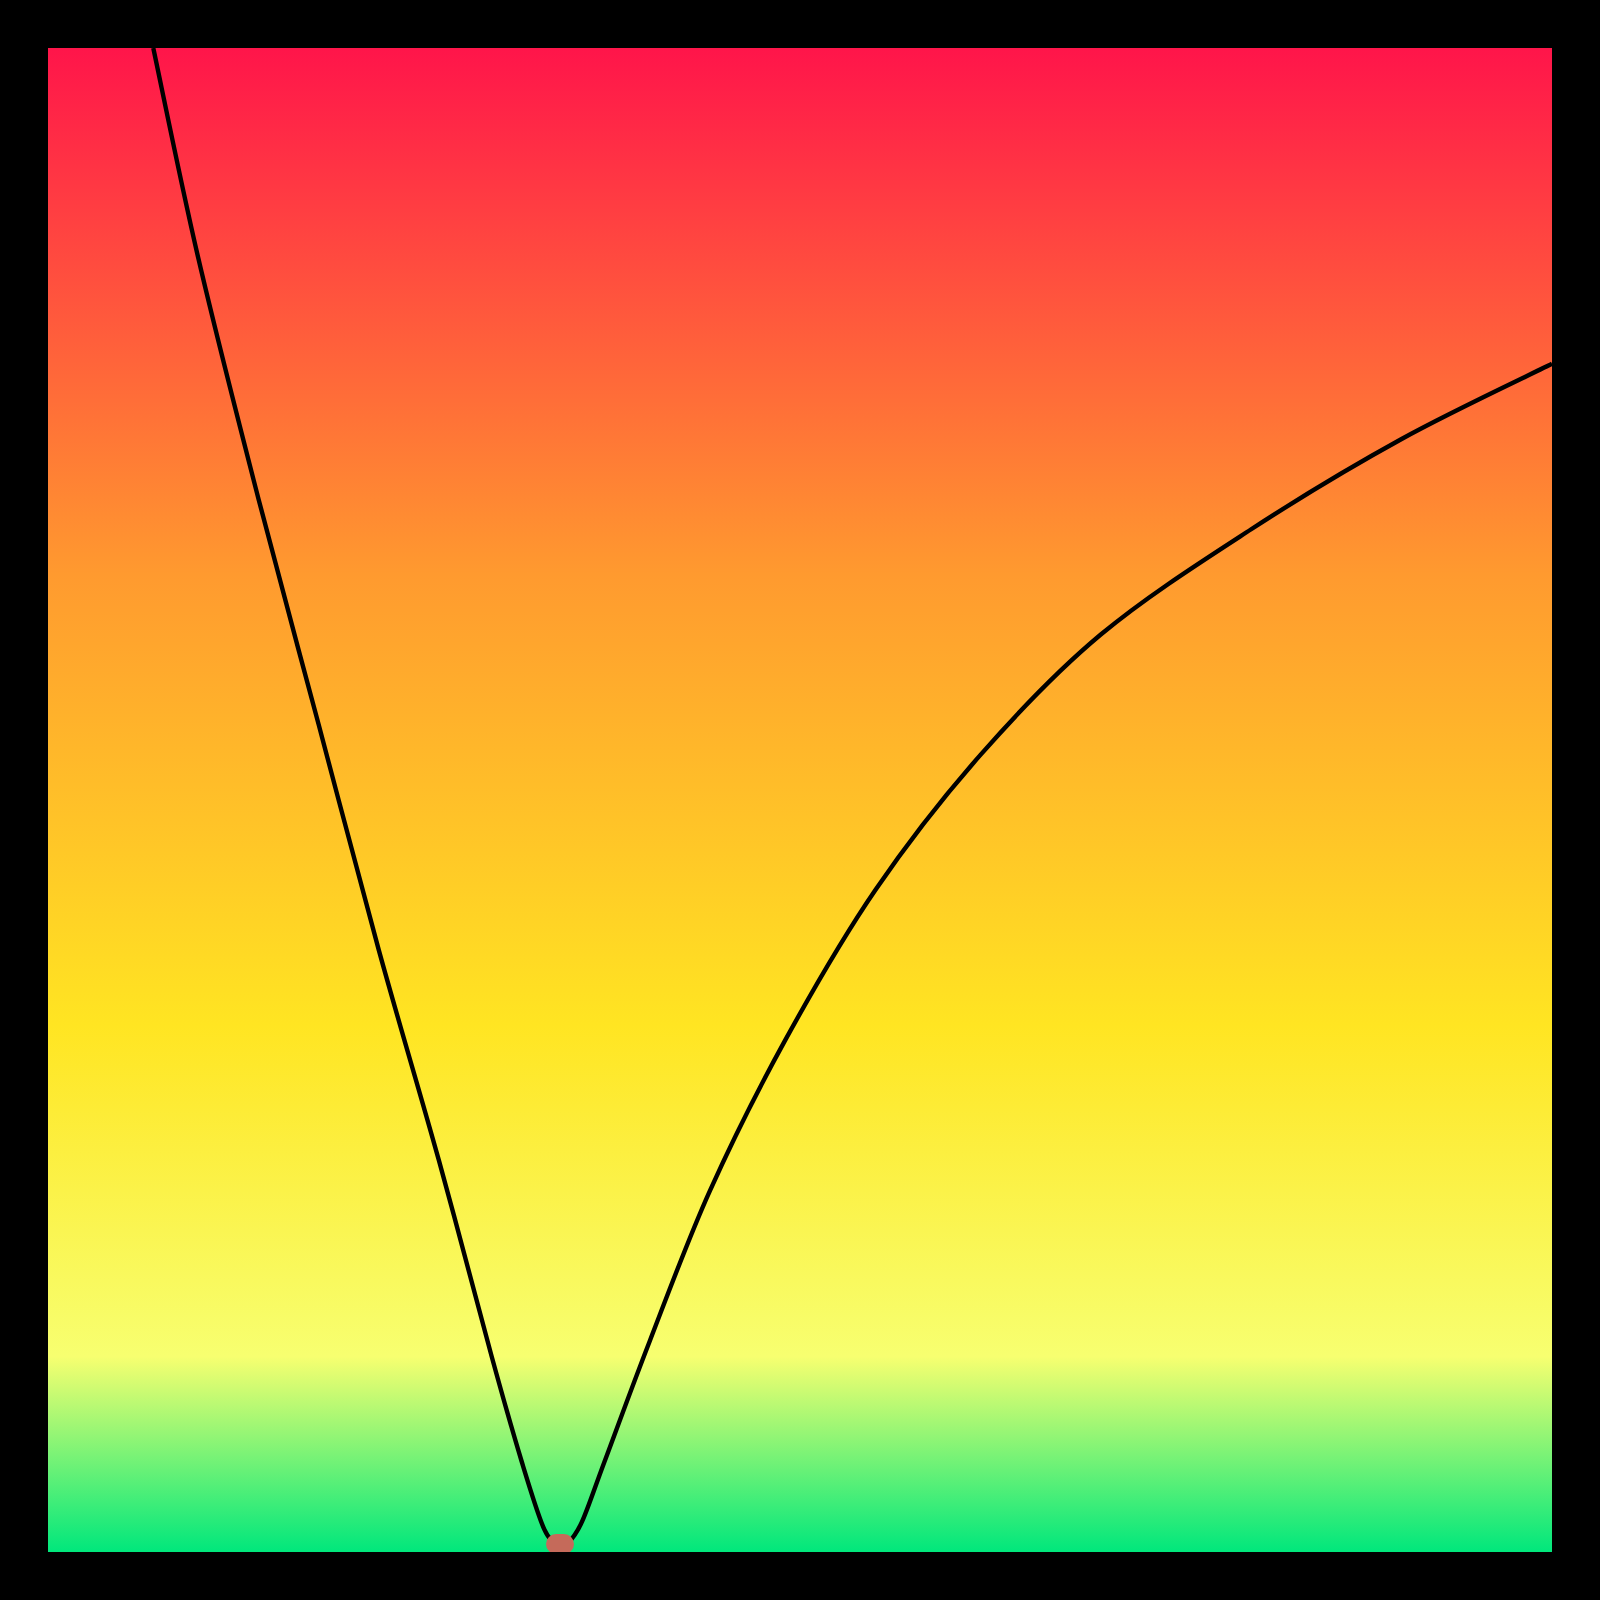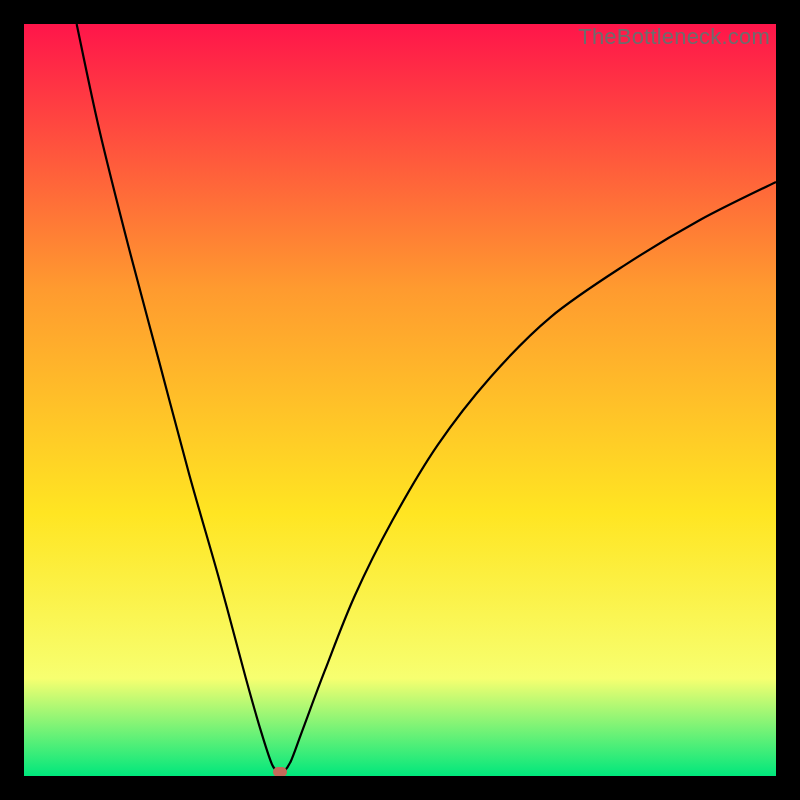--- a/index.html
+++ b/index.html
@@ -66,15 +66,14 @@
       </defs>
       <rect x="0" y="0" width="752" height="752" fill="url(#g)"></rect>
     </svg>
 
     <svg id="curve-svg" width="752" height="752">
       <path id="curve-path" d="M 52.64 0.00 C 56.40 17.55, 66.43 67.68, 75.20 105.28 C 83.97 142.88, 95.25 186.75, 105.28 225.60 C 115.31 264.45, 125.33 300.80, 135.36 338.40 C 145.39 376.00, 155.41 414.85, 165.44 451.20 C 175.47 487.55, 186.12 522.64, 195.52 556.48 C 204.92 590.32, 214.95 629.17, 221.84 654.24 C 228.73 679.31, 232.49 692.47, 236.88 706.88 C 241.27 721.29, 245.03 733.83, 248.16 740.72 C 251.29 747.61, 253.80 746.99, 255.68 748.24 C 257.56 749.49, 257.56 750.12, 259.44 748.24 C 261.32 746.36, 263.83 743.85, 266.96 736.96 C 270.09 730.07, 272.60 721.92, 278.24 706.88 C 283.88 691.84, 292.03 669.28, 300.80 646.72 C 309.57 624.16, 319.60 596.59, 330.88 571.52 C 342.16 546.45, 354.69 521.39, 368.48 496.32 C 382.27 471.25, 397.31 444.93, 413.60 421.12 C 429.89 397.31, 447.44 374.75, 466.24 353.44 C 485.04 332.13, 503.84 312.08, 526.40 293.28 C 548.96 274.48, 576.53 256.93, 601.60 240.64 C 626.67 224.35, 651.73 209.31, 676.80 195.52 C 701.87 181.73, 739.47 164.19, 752.00 157.92" fill="none" stroke="#000000" stroke-width="2.2"></path>
     </svg>
 
     <div class="marker" id="marker" style="left: 255.68px; top: 748.24px; background: rgb(197, 106, 90);"></div>
 
-    <div class="watermark">TheBottleneck.com</div>
   </div>
 </div>
 
 </body></html>

